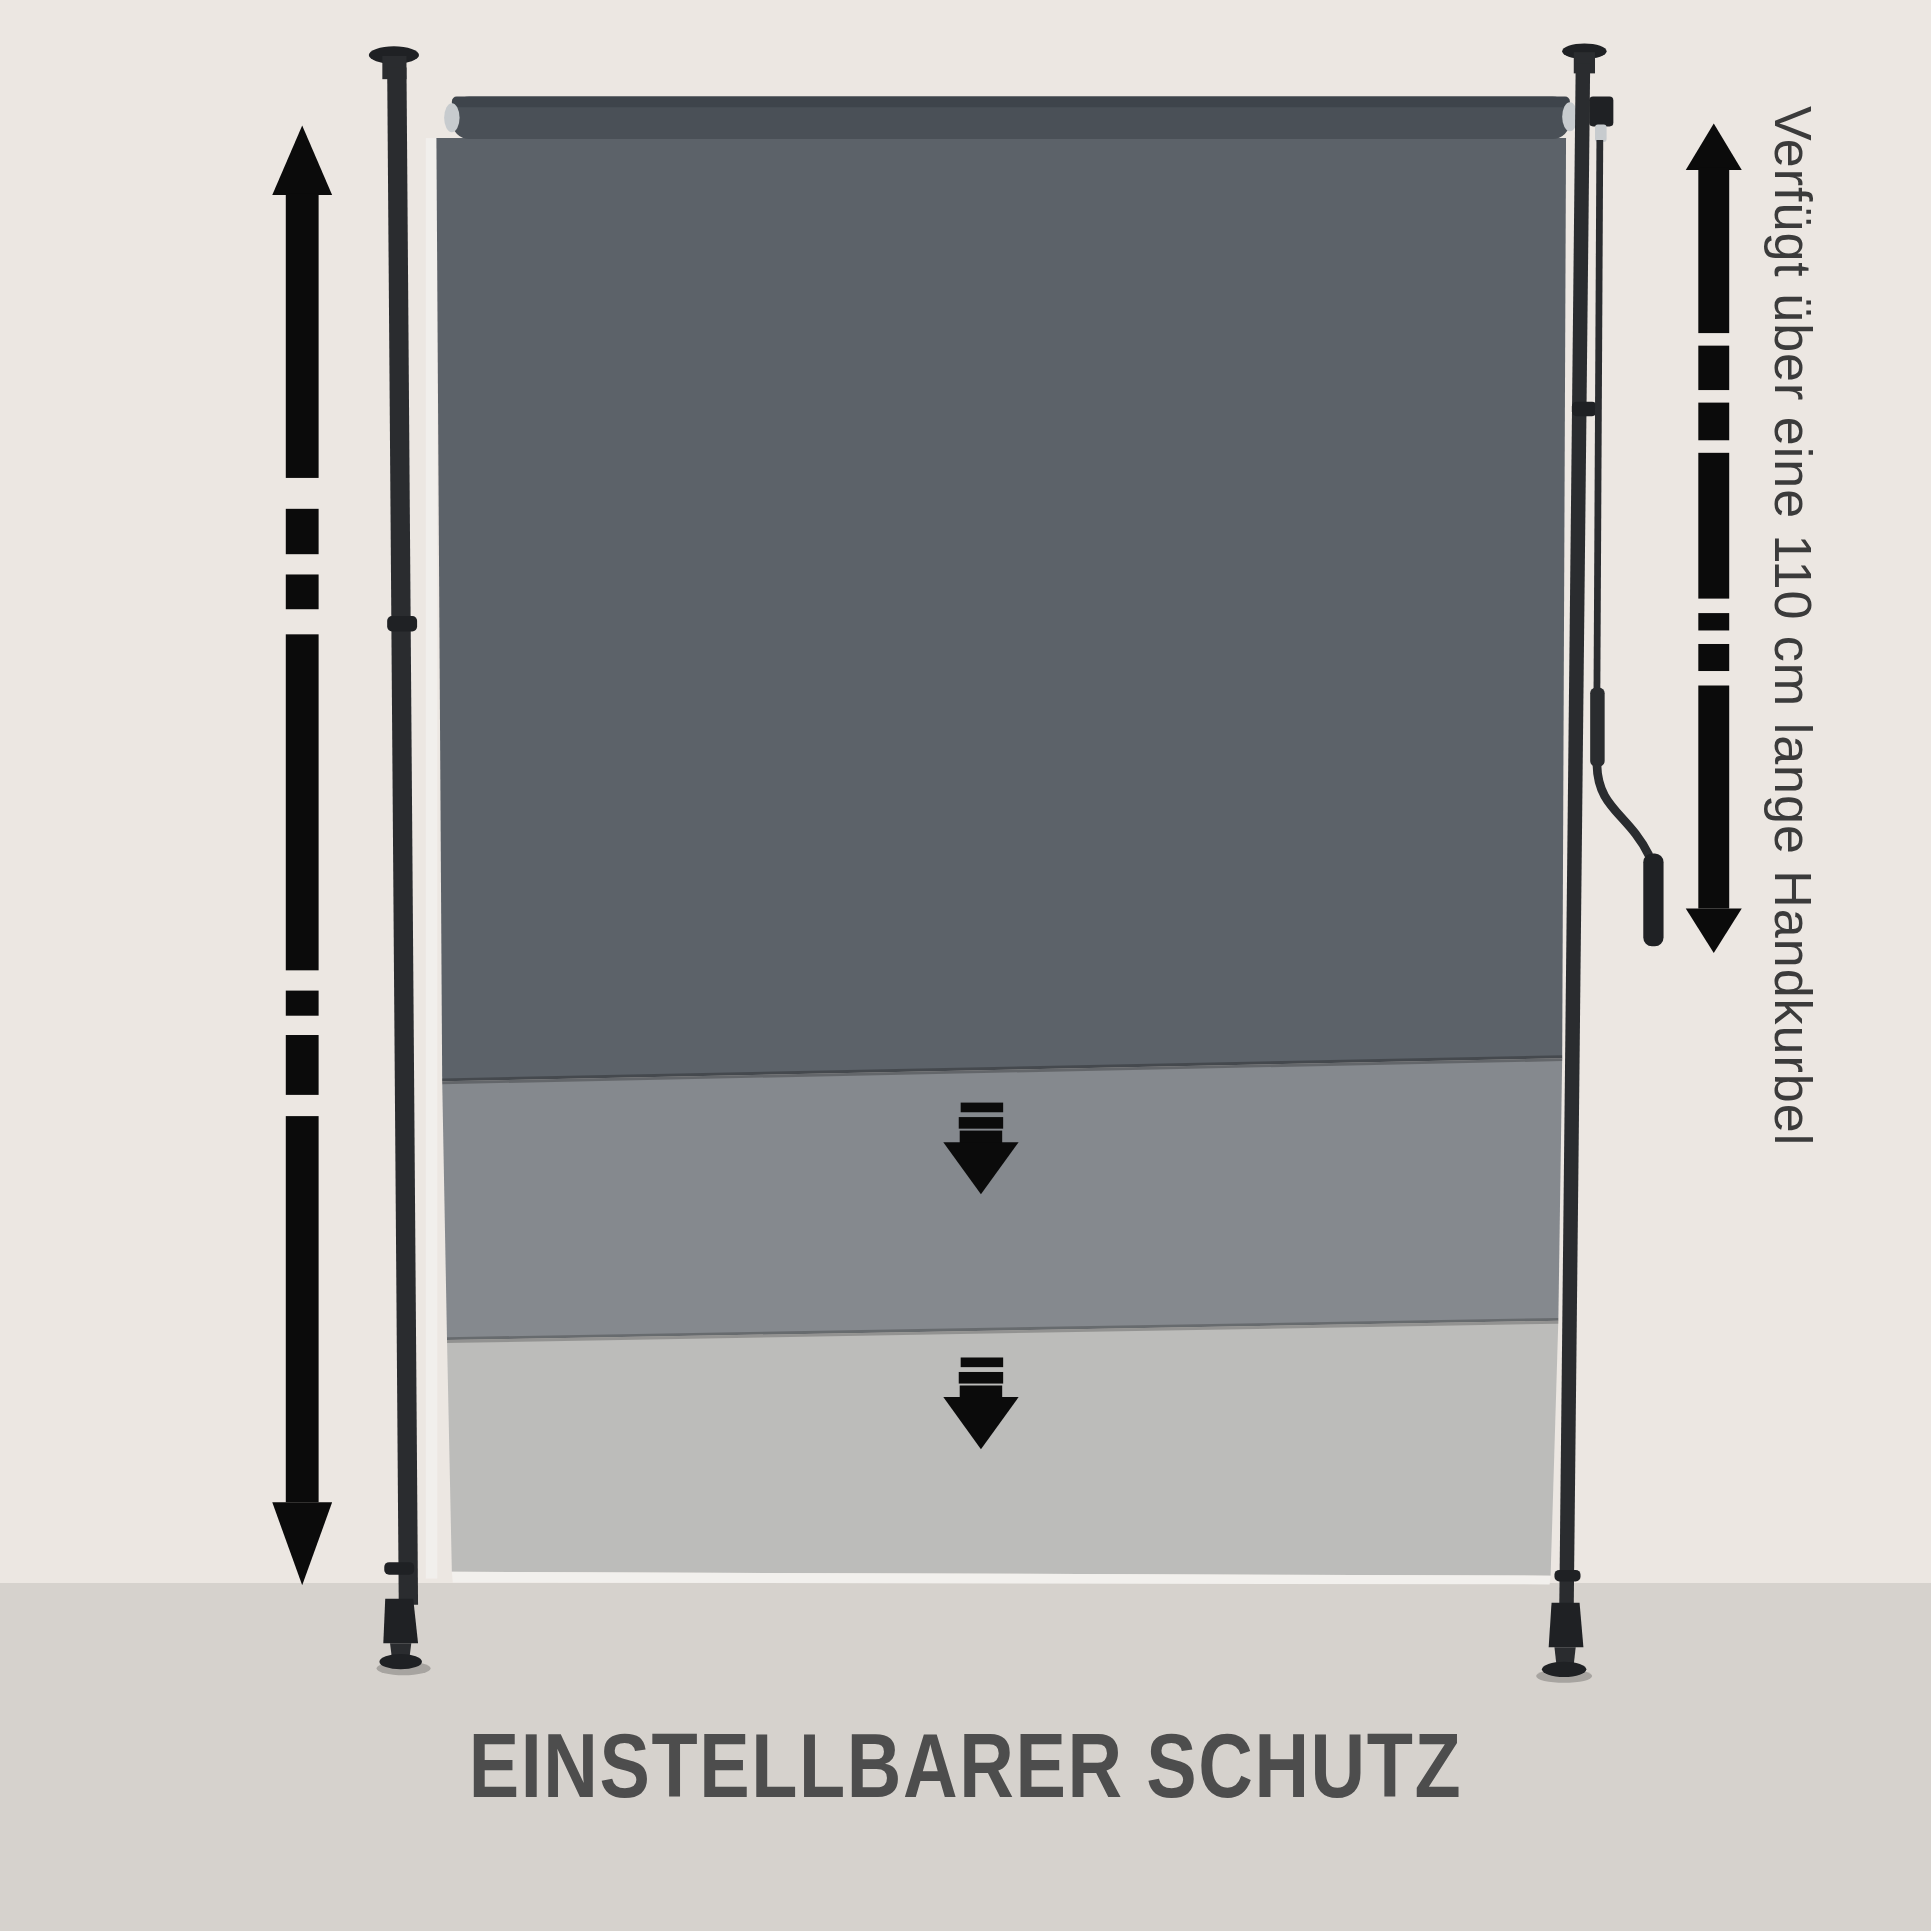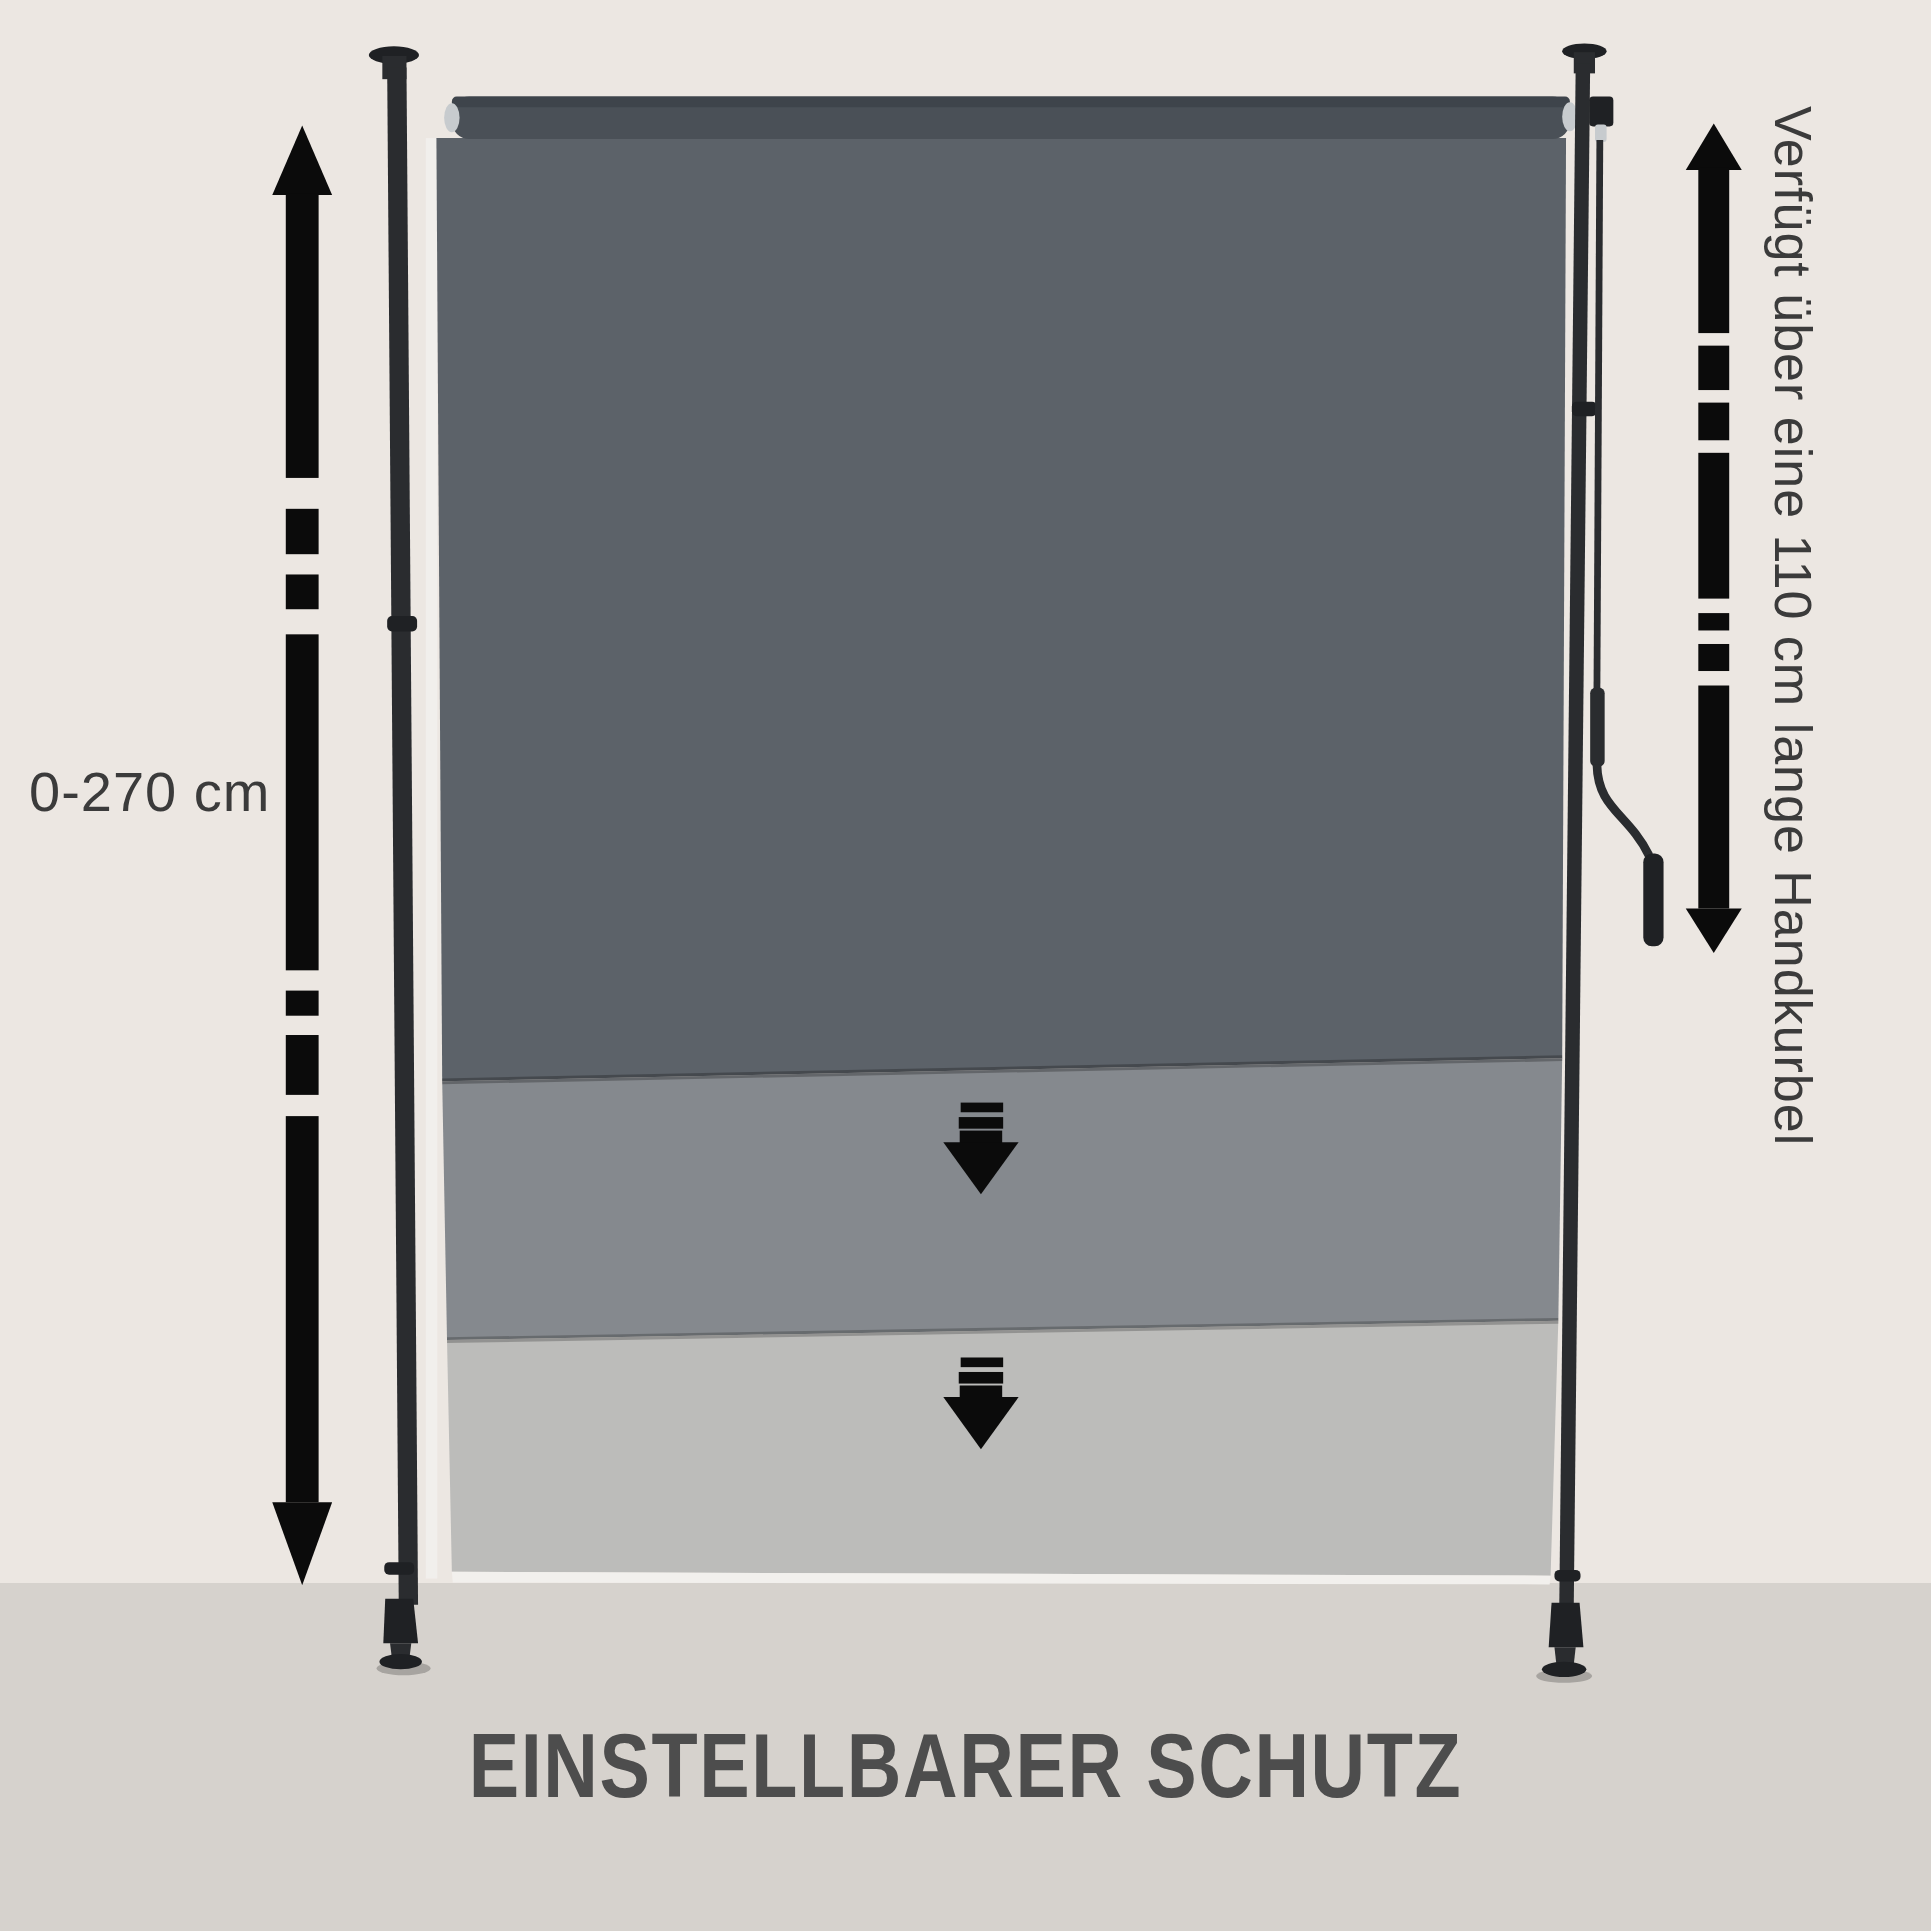--- a/index.html
+++ b/index.html
@@ -124,20 +124,19 @@
       <polygon points="0,41 78,41 39,95"></polygon>
     </g>
     <g class="fill-arrow" transform="translate(977,1406)">
       <rect x="18" y="0" width="44" height="10"></rect>
       <rect x="16" y="15" width="46" height="12"></rect>
       <rect x="17" y="29" width="44" height="14"></rect>
       <polygon points="0,41 78,41 39,95"></polygon>
     </g>
   </svg>
 
-  <div class="height-label">0-270 cm</div>
 
   <div class="crank-label">Verfügt über eine 110 cm lange Handkurbel</div>
 
   <div class="page-title">EINSTELLBARER SCHUTZ</div>
 
 </div>
 
 
 </body></html>

